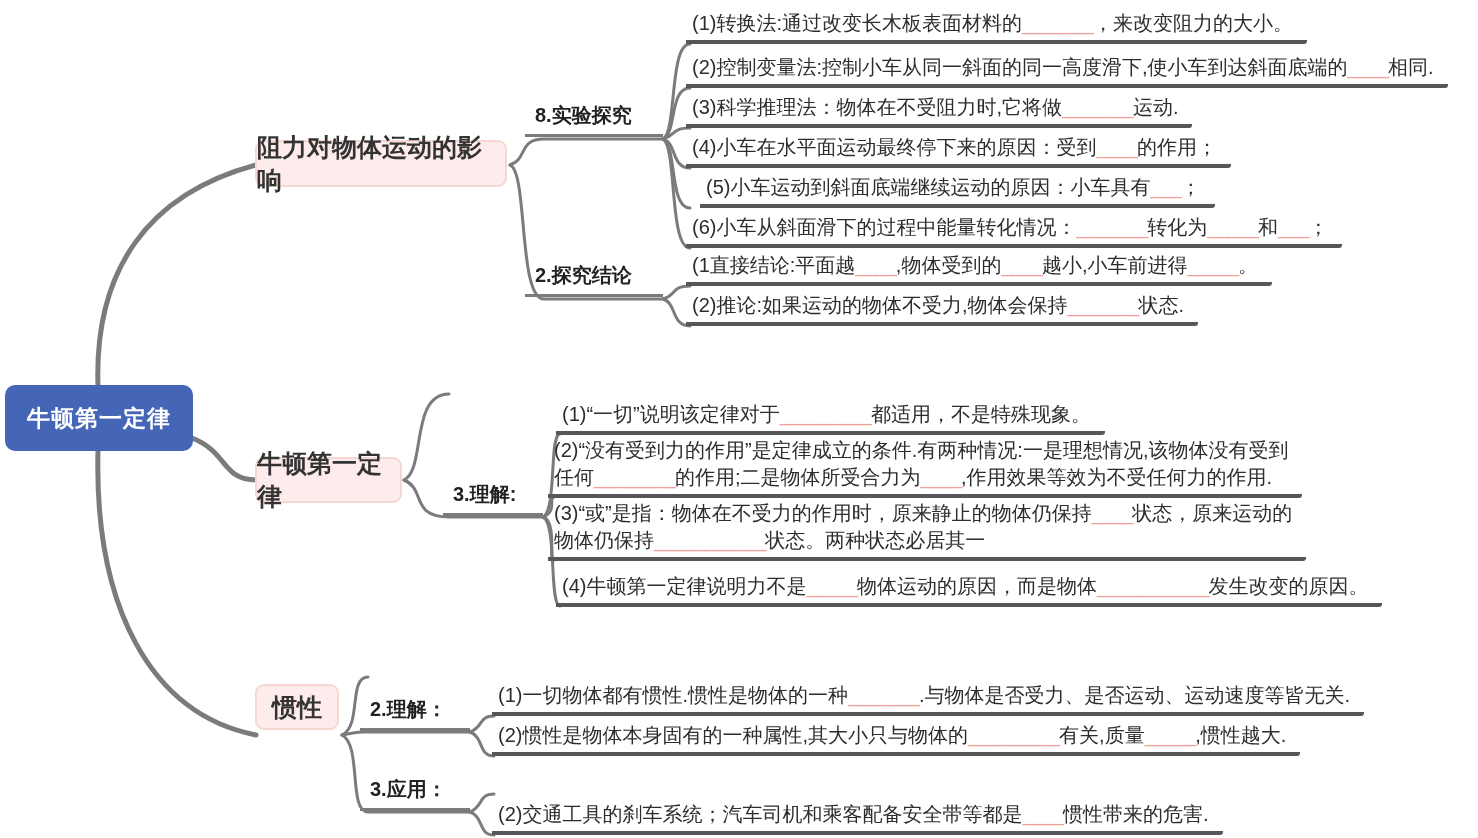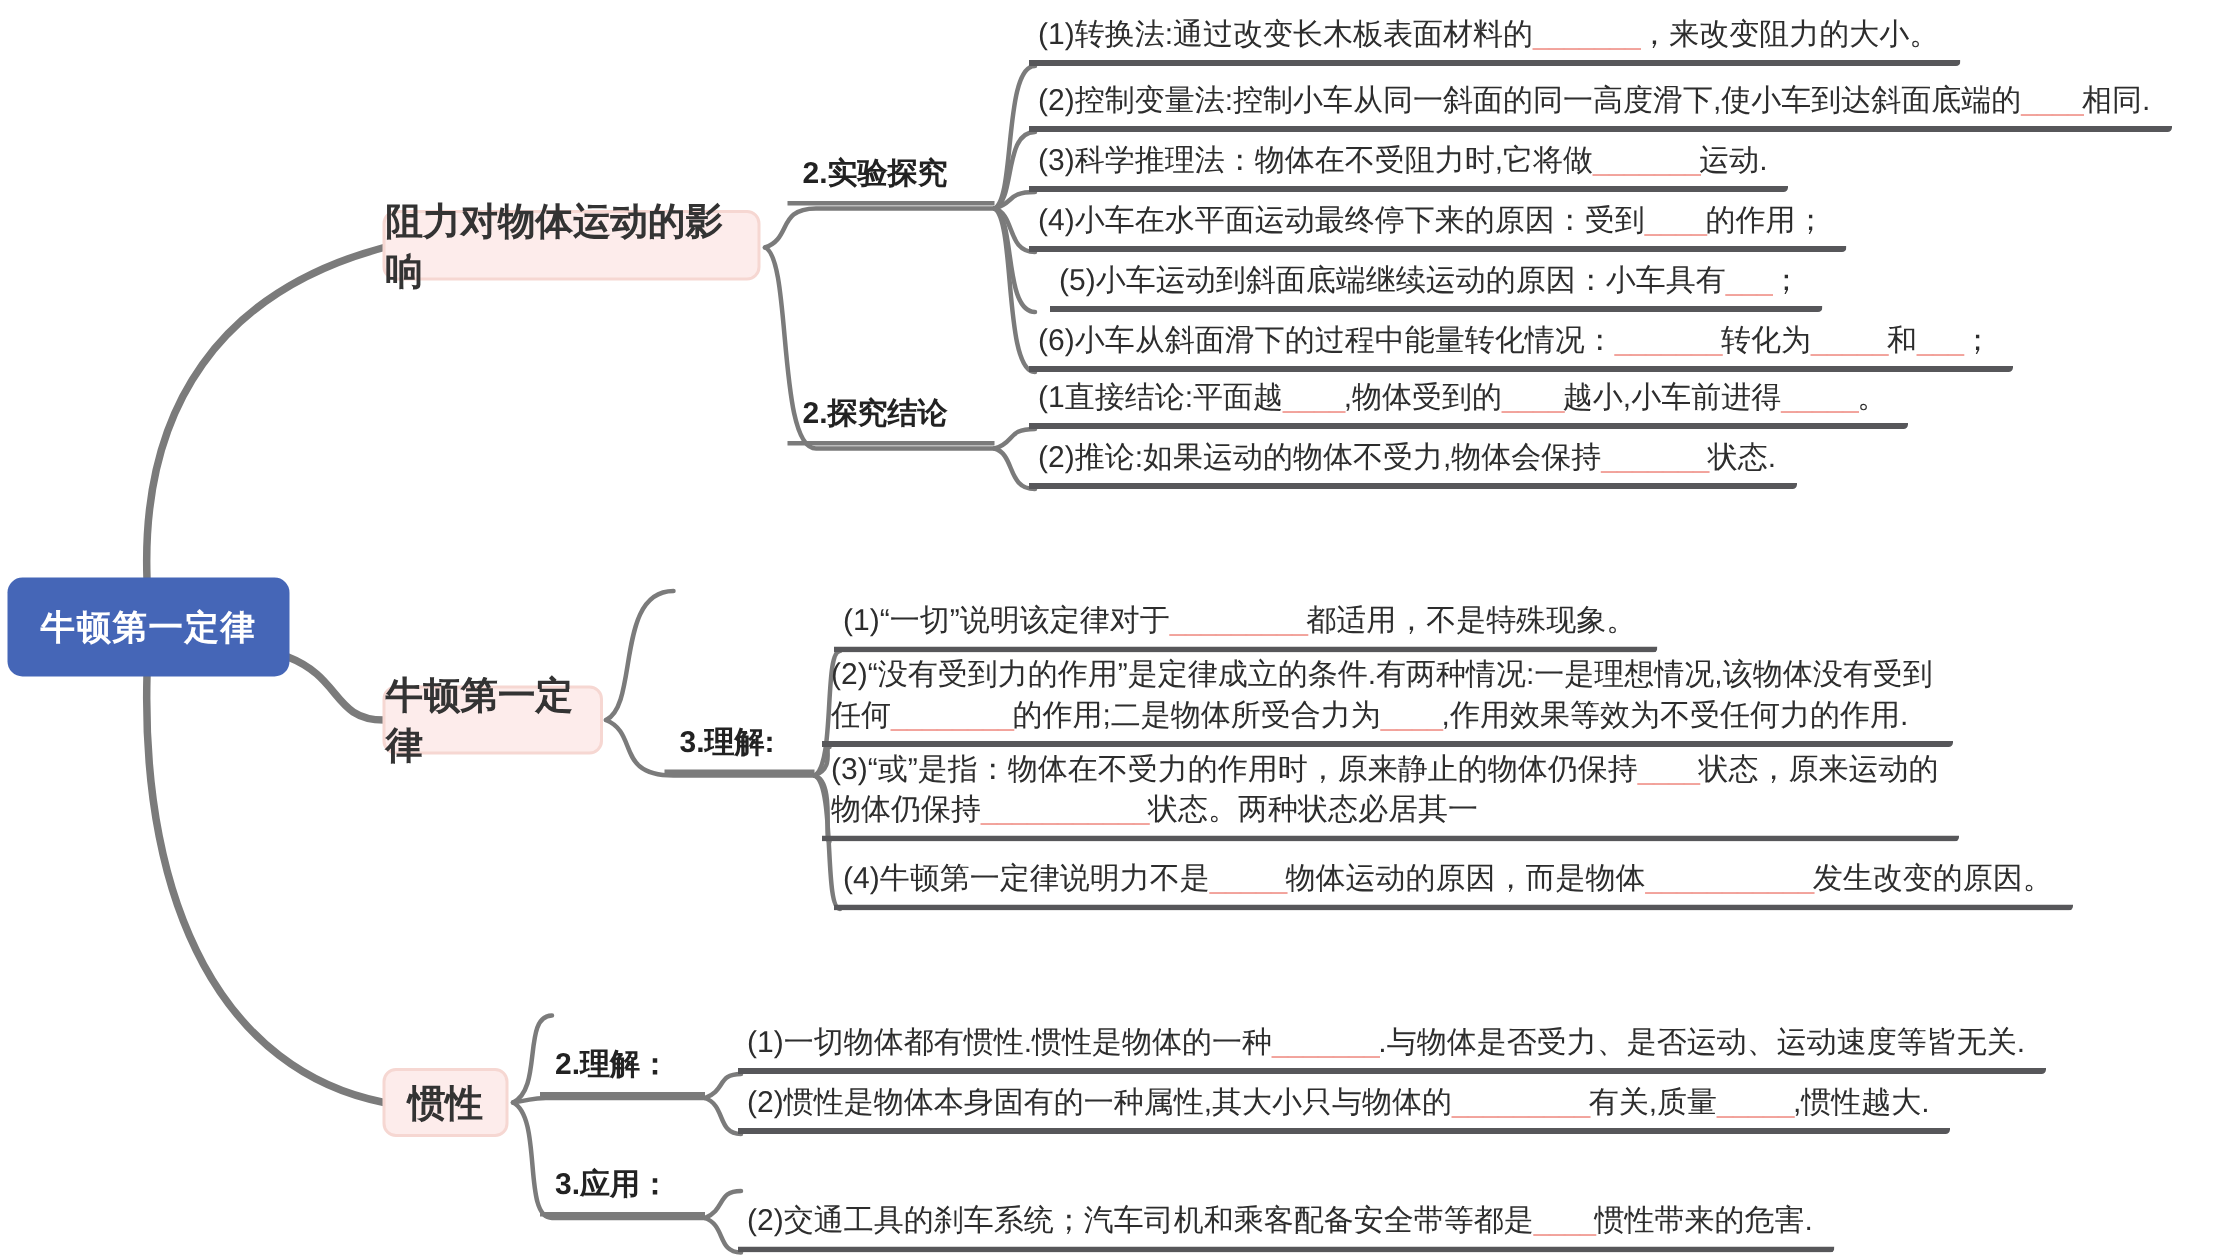--- a/index.html
+++ b/index.html
@@ -77,21 +77,21 @@
       <path d="M 470,732 C 484,737 478,756 494,756"></path>
       <path d="M 470,812 C 484,806 478,794 494,794"></path>
       <path d="M 470,812 C 484,817 478,835 494,835"></path>
     </g>
   </svg>
 
   <div class="node root" style="left:5px;top:385px;width:188px;height:66px;">牛顿第一定律</div>
 
   <div class="node branch" style="left:255px;top:140px;width:252px;height:47px;">阻力对物体运动的影响</div>
 
-  <div class="node glabel" style="left:525px;top:102px;width:138px;">2.实验探究</div>
+  <div class="node glabel" style="left:525px;top:102px;width:138px;">8.实验探究</div>
 
   <div class="node leaf rich" style="left:686px;top:10px;">(1)转换法:通过改变长木板表面材料的<span class="blank">_______</span>，来改变阻力的大小。</div>
   <div class="node leaf rich" style="left:686px;top:54px;">(2)控制变量法:控制小车从同一斜面的同一高度滑下,使小车到达斜面底端的<span class="blank">____</span>相同.</div>
   <div class="node leaf rich" style="left:686px;top:94px;">(3)科学推理法：物体在不受阻力时,它将做<span class="blank">_______</span>运动.</div>
   <div class="node leaf rich" style="left:686px;top:134px;">(4)小车在水平面运动最终停下来的原因：受到<span class="blank">____</span>的作用；</div>
   <div class="node leaf rich" style="left:700px;top:174px;">(5)小车运动到斜面底端继续运动的原因：小车具有<span class="blank">___</span>；</div>
   <div class="node leaf rich" style="left:686px;top:214px;">(6)小车从斜面滑下的过程中能量转化情况：<span class="blank">_______</span>转化为<span class="blank">_____</span>和<span class="blank">___</span>；</div>
 
   <div class="node glabel" style="left:525px;top:262px;width:138px;">2.探究结论</div>
 
@@ -103,21 +103,21 @@
 
   <div class="node glabel" style="left:443px;top:481px;width:100px;">3.理解:</div>
 
   <div class="node leaf rich" style="left:556px;top:401px;">(1)“一切”说明该定律对于<span class="blank">_________</span>都适用，不是特殊现象。</div>
   <div class="node leaf rich" style="left:548px;top:437px;">(2)“没有受到力的作用”是定律成立的条件.有两种情况:一是理想情况,该物体没有受到
 任何<span class="blank">________</span>的作用;二是物体所受合力为<span class="blank">____</span>,作用效果等效为不受任何力的作用.</div>
   <div class="node leaf rich" style="left:548px;top:500px;">(3)“或”是指：物体在不受力的作用时，原来静止的物体仍保持<span class="blank">____</span>状态，原来运动的
 物体仍保持<span class="blank">___________</span>状态。两种状态必居其一</div>
   <div class="node leaf rich" style="left:556px;top:573px;">(4)牛顿第一定律说明力不是<span class="blank">_____</span>物体运动的原因，而是物体<span class="blank">___________</span>发生改变的原因。</div>
 
-  <div class="node branch" style="left:255px;top:712px;width:84px;height:46px;">惯性</div>
+  <div class="node branch" style="left:255px;top:684px;width:84px;height:46px;">惯性</div>
 
 
   <div class="node glabel" style="left:360px;top:696px;width:110px;">2.理解：</div>
 
   <div class="node leaf rich" style="left:492px;top:682px;">(1)一切物体都有惯性.惯性是物体的一种<span class="blank">_______</span>.与物体是否受力、是否运动、运动速度等皆无关.</div>
   <div class="node leaf rich" style="left:492px;top:722px;">(2)惯性是物体本身固有的一种属性,其大小只与物体的<span class="blank">_________</span>有关,质量<span class="blank">_____</span>,惯性越大.</div>
 
   <div class="node glabel" style="left:360px;top:776px;width:110px;">3.应用：</div>
 
   <div class="node leaf rich" style="left:492px;top:801px;">(2)交通工具的刹车系统；汽车司机和乘客配备安全带等都是<span class="blank">____</span>惯性带来的危害.</div>

